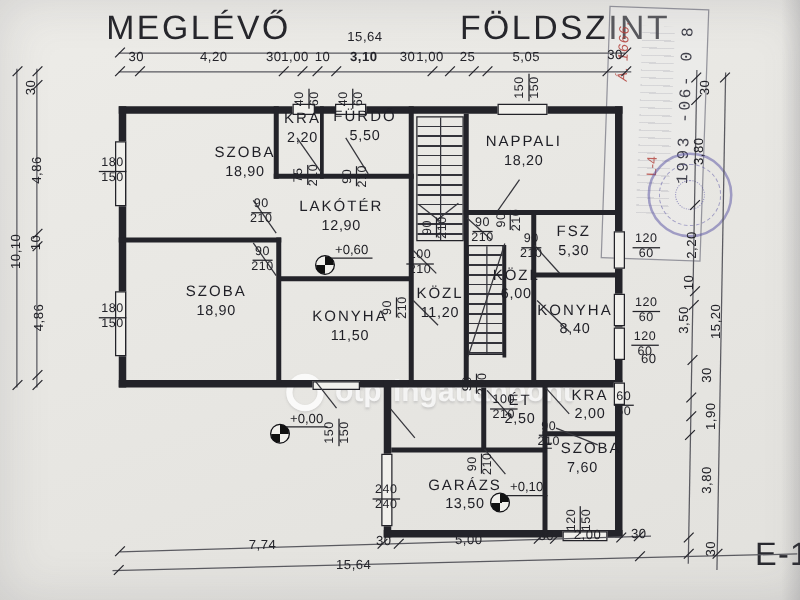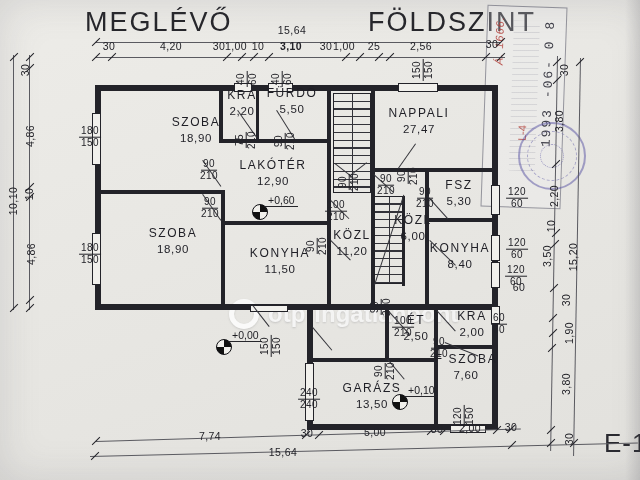--- a/index.html
+++ b/index.html
@@ -198,21 +198,21 @@
     <div class="dim" style="left: 292px; top: 30px;">15,64</div>
     <div class="dim" style="left: 109px; top: 46px;">30</div>
     <div class="dim" style="left: 171px; top: 46px;">4,20</div>
     <div class="dim" style="left: 219px; top: 46px;">30</div>
     <div class="dim" style="left: 236px; top: 46px;">1,00</div>
     <div class="dim" style="left: 258px; top: 46px;">10</div>
     <div class="dim" style="left: 291px; top: 46px; font-weight: bold;">3,10</div>
     <div class="dim" style="left: 326px; top: 46px;">30</div>
     <div class="dim" style="left: 344px; top: 46px;">1,00</div>
     <div class="dim" style="left: 374px; top: 46px;">25</div>
-    <div class="dim" style="left: 421px; top: 46px;">2,56</div>
+    <div class="dim" style="left: 421px; top: 46px;">5,05</div>
     <div class="dim" style="left: 492px; top: 44px;">30</div>
     <div class="dim rot frac" style="left: 247px; top: 79px;">
       <span class="num">40</span>
       <span class="den">60</span>
     </div>
     <div class="dim rot frac" style="left: 282px; top: 79px;">
       <span class="num">40</span>
       <span class="den">60</span>
     </div>
     <div class="dim rot frac" style="left: 423px; top: 70px;">
@@ -330,21 +330,21 @@
       <span class="num">240</span>
       <span class="den">240</span>
     </div>
     <div class="dim rot frac" style="left: 464px; top: 416px;">
       <span class="num">120</span>
       <span class="den">150</span>
     </div>
     <div class="room" style="left: 196px; top: 130px;"><span>SZOBA</span><span class="area">18,90</span></div>
     <div class="room" style="left: 242px; top: 103px;"><span>KRA</span><span class="area">2,20</span></div>
     <div class="room" style="left: 292px; top: 101px;"><span>FÜRDŐ</span><span class="area">5,50</span></div>
-    <div class="room" style="left: 419px; top: 121px;"><span>NAPPALI</span><span class="area">27,47</span></div>
+    <div class="room" style="left: 419px; top: 121px;"><span>NAPPALI</span><span class="area">18,20</span></div>
     <div class="room" style="left: 273px; top: 173px;"><span>LAKÓTÉR</span><span class="area">12,90</span></div>
     <div class="room" style="left: 173px; top: 241px;"><span>SZOBA</span><span class="area">18,90</span></div>
     <div class="room" style="left: 280px; top: 261px;"><span>KONYHA</span><span class="area">11,50</span></div>
     <div class="room" style="left: 352px; top: 243px;"><span>KÖZL</span><span class="area">11,20</span></div>
     <div class="room" style="left: 413px; top: 228px;"><span>KÖZL</span><span class="area">6,00</span></div>
     <div class="room" style="left: 459px; top: 193px;"><span>FSZ</span><span class="area">5,30</span></div>
     <div class="room" style="left: 460px; top: 256px;"><span>KONYHA</span><span class="area">8,40</span></div>
     <div class="room" style="left: 416px; top: 328px;"><span>ÉT</span><span class="area">2,50</span></div>
     <div class="room" style="left: 472px; top: 324px;"><span>KRA</span><span class="area">2,00</span></div>
     <div class="room" style="left: 466px; top: 367px;"><span>F SZOBA</span><span class="area">7,60</span></div>

